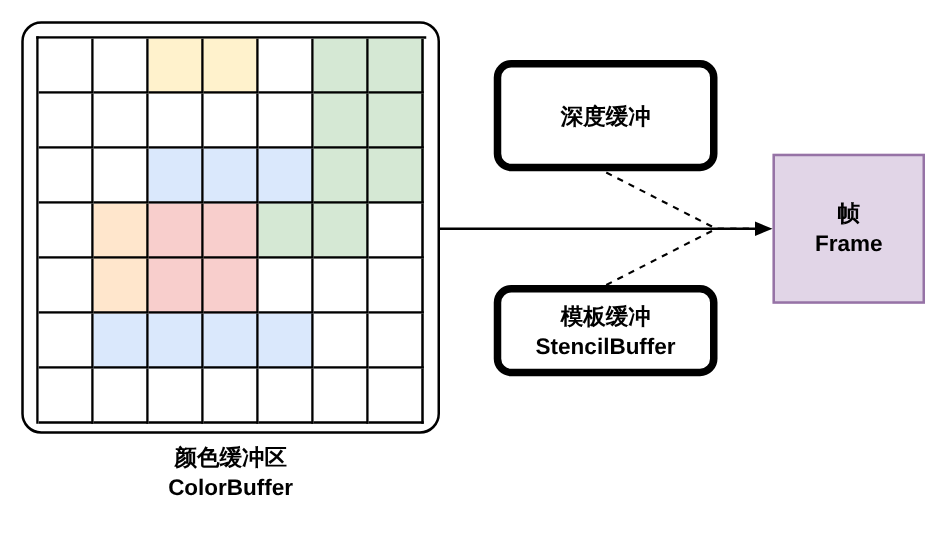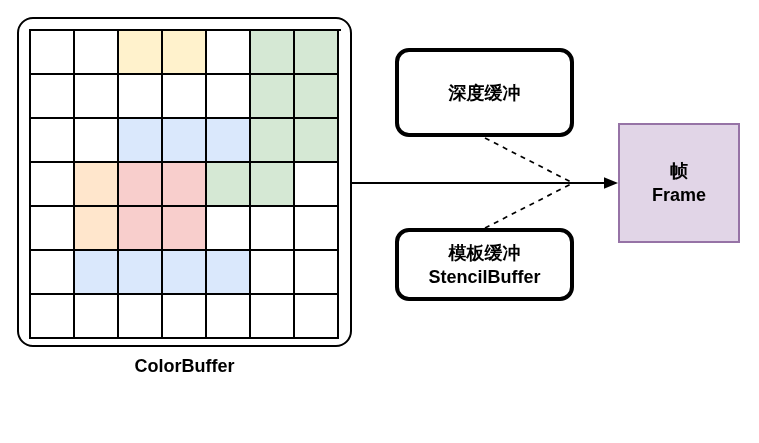--- a/index.html
+++ b/index.html
@@ -49,21 +49,21 @@
     text-align: center;
     font-weight: bold;
     font-size: 18px;
     line-height: 24px;
     color: #000000;
   }
   
   .node {
     position: absolute;
     box-sizing: border-box;
-    border: 4px solid #000000;
+    border: 6px solid #000000;
     border-radius: 14px;
     background: #ffffff;
     display: flex;
     flex-direction: column;
     align-items: center;
     justify-content: center;
     text-align: center;
     font-weight: bold;
     font-size: 18px;
     line-height: 24px;
@@ -136,20 +136,21 @@
       <div class="cell" style="background: rgb(255, 255, 255);"></div>
       <div class="cell" style="background: rgb(255, 255, 255);"></div>
       <div class="cell" style="background: rgb(255, 255, 255);"></div>
       <div class="cell" style="background: rgb(255, 255, 255);"></div>
       <div class="cell" style="background: rgb(255, 255, 255);"></div>
       <div class="cell" style="background: rgb(255, 255, 255);"></div>
       <div class="cell" style="background: rgb(255, 255, 255);"></div>
       <div class="cell" style="background: rgb(255, 255, 255);"></div>
     </div>
   <div class="caption">
+    <div>颜色缓冲区</div>
     <div>ColorBuffer</div>
   </div>
 
   <div class="node depth">
     <div>深度缓冲</div>
   </div>
 
   <div class="node stencil">
     <div>模板缓冲</div>
     <div>StencilBuffer</div>

